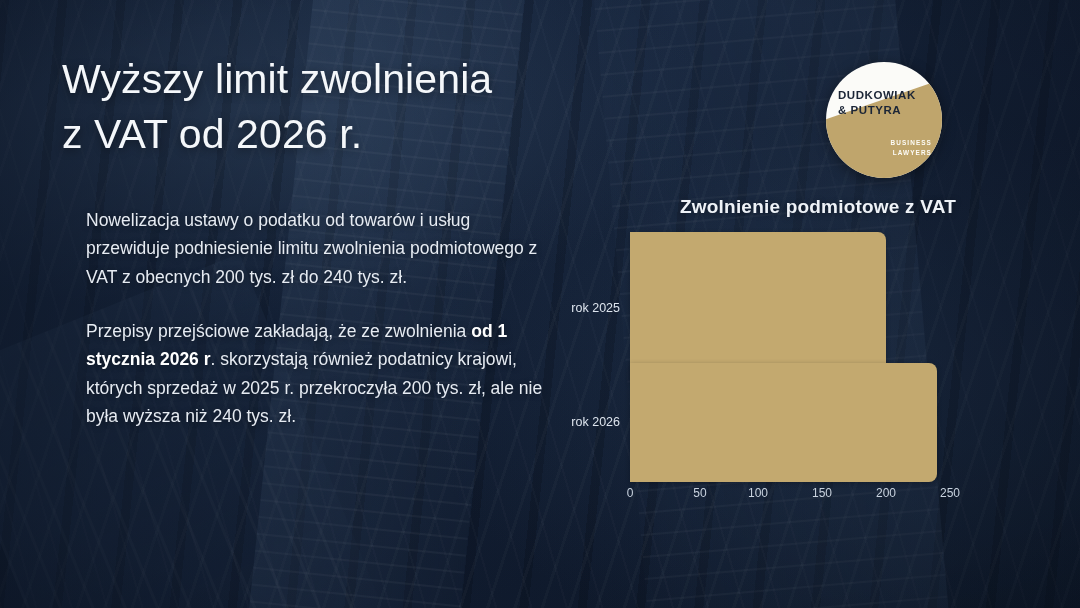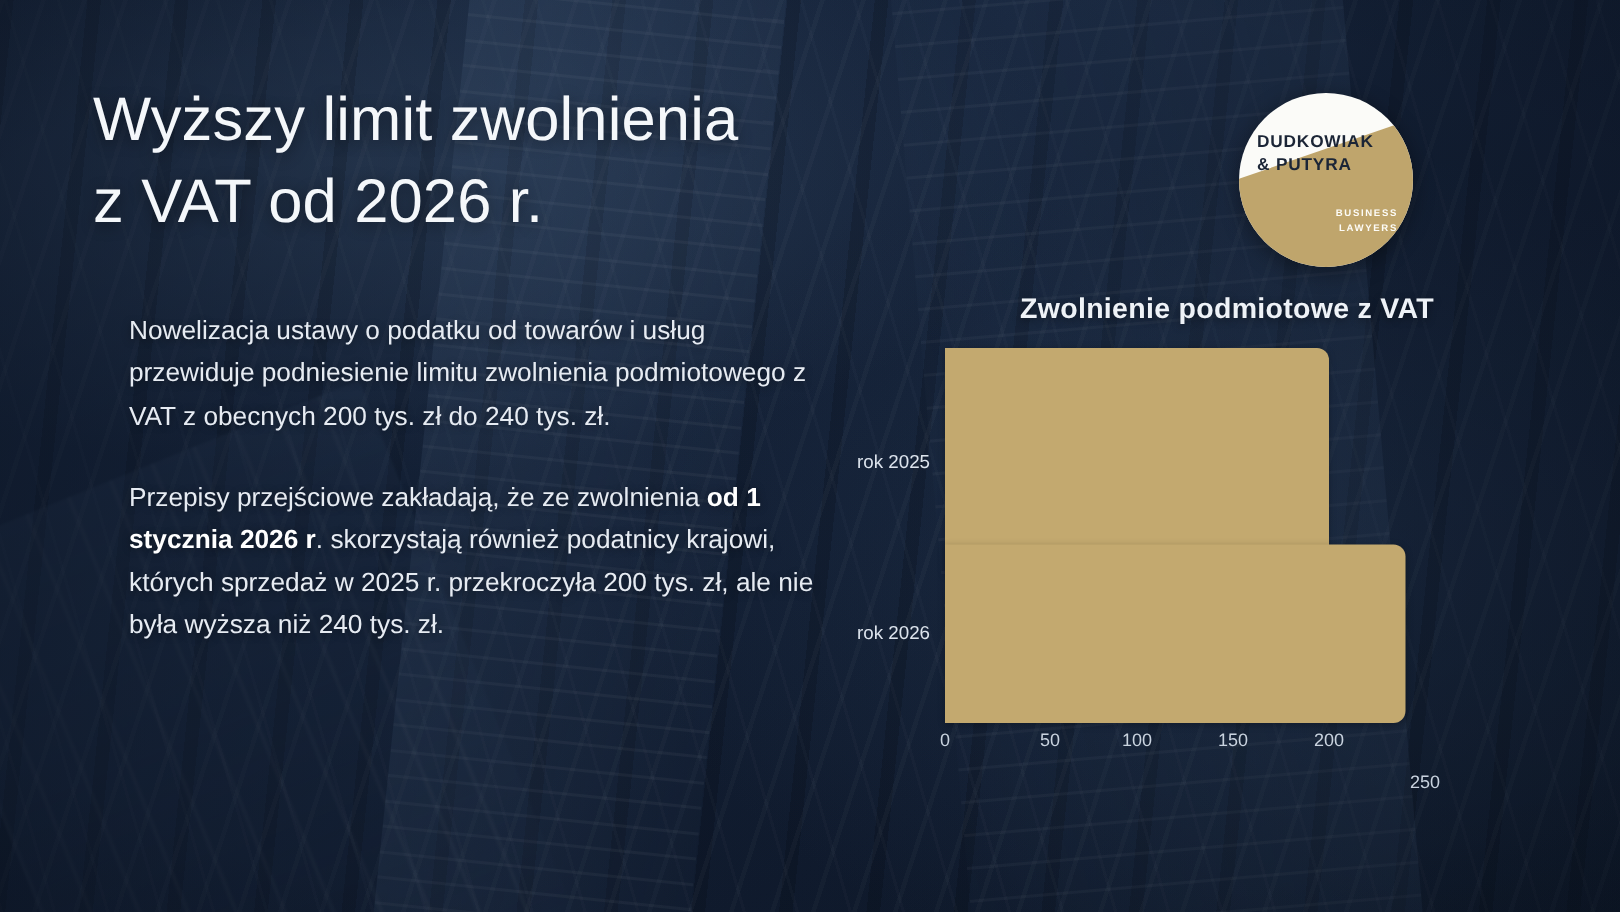--- a/index.html
+++ b/index.html
@@ -190,17 +190,17 @@
             <div class="bar-cat">rok 2026</div>
             <div class="bar-fill" style="width: 307.2px; background: rgb(195, 169, 111);"></div>
           </div>
         </div>
       <div id="axis">
           <div class="tick-label" style="left: 0px;">0</div>
           <div class="tick-label" style="left: 70px;">50</div>
           <div class="tick-label" style="left: 128px;">100</div>
           <div class="tick-label" style="left: 192px;">150</div>
           <div class="tick-label" style="left: 256px;">200</div>
-          <div class="tick-label" style="left: 320px; margin-top: 28px;">250</div>
+          <div class="tick-label" style="left: 320px;">250</div>
         </div>
     </div>
   </div>
 </div>
 
 </body></html>

